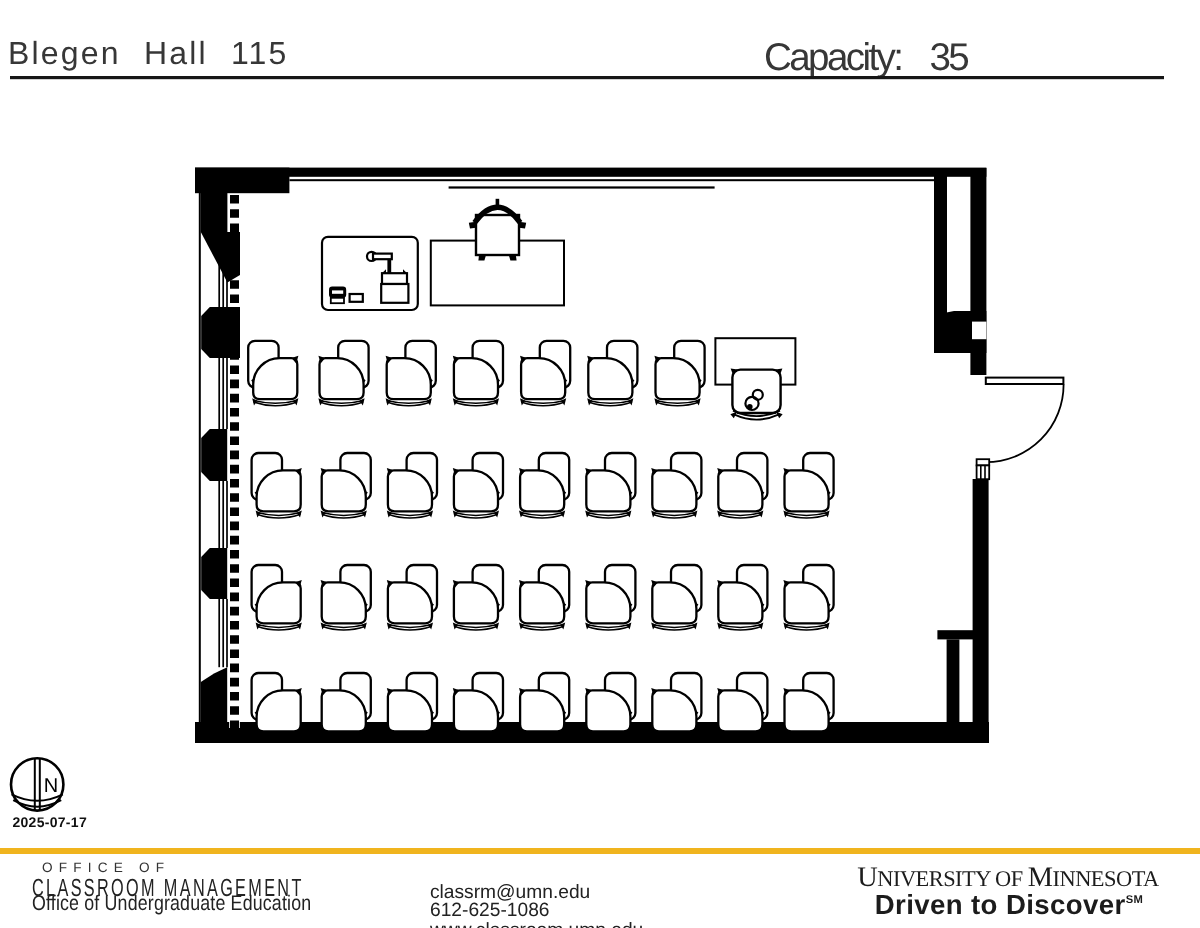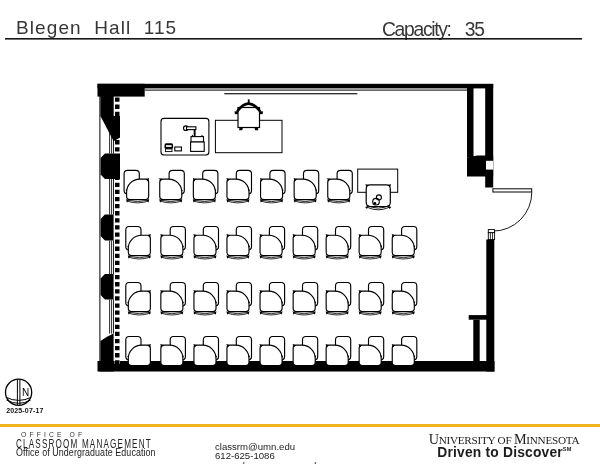--- a/index.html
+++ b/index.html
@@ -2,21 +2,21 @@
 <html><head>
 <meta charset="utf-8">
 <style>
 html,body{margin:0;padding:0;background:#fff;width:600px;height:464px;overflow:hidden;}
 body{font-family:"Liberation Sans",sans-serif;position:relative;}
 .abs{position:absolute;}
 </style>
 </head>
 <body>
 
-<div class="abs" style="left:16px;top:20.5px;font-size:19px;color:#373737;letter-spacing:1.1px;word-spacing:6px;white-space:nowrap;line-height:14px;">Blegen Hall 115</div>
+<div class="abs" style="left:4px;top:20.5px;font-size:16px;color:#373737;letter-spacing:1.1px;word-spacing:6px;white-space:nowrap;line-height:14px;">Blegen Hall 115</div>
 
 <div class="abs" style="left:382px;top:23px;width:199px;font-size:19.3px;color:#373737;letter-spacing:-1.3px;word-spacing:10px;white-space:nowrap;line-height:14px;">Capacity: 35</div>
 <svg class="abs" style="left:0;top:0;" width="600" height="464" viewBox="0 0 600 464" xmlns="http://www.w3.org/2000/svg">
 <defs>
 <g id="chair">
 <rect x="9.9" y="0.6" width="15.2" height="23.4" rx="3.4" fill="#fff" stroke="#000" stroke-width="1.15"></rect>
 <path d="M 0.55 12.4 Q 0.55 9.3 3.6 9.3 L 9.4 9.3 A 13.2 13.2 0 0 1 22.6 22.5 L 22.6 26.4 Q 22.6 29.75 19.2 29.75 L 3.9 29.75 Q 0.55 29.75 0.55 26.4 Z" fill="#fff" stroke="#000" stroke-width="1.15"></path>
 <path d="M 0 8.1 L 3.4 9.2 L 1.1 11.9 Z" fill="#000"></path>
 <path d="M 21.8 19.1 L 23.6 20.3 L 22.5 21.9 Z" fill="#000"></path>
 <path d="M 0.7 30.4 Q 11.55 33.3 22.4 30.4" fill="none" stroke="#000" stroke-width="0.8"></path>

